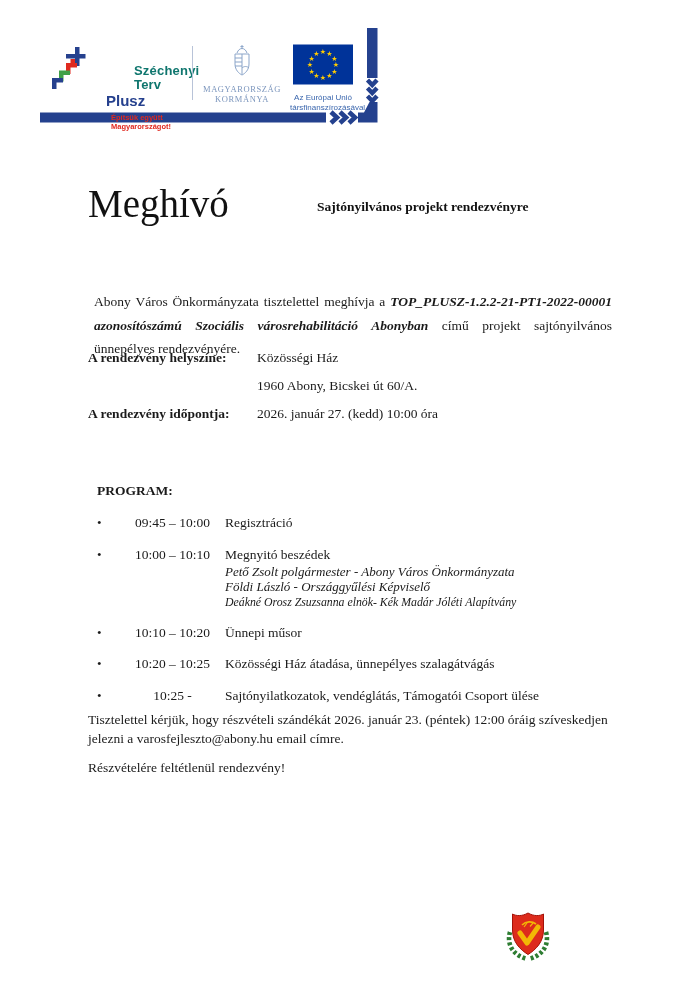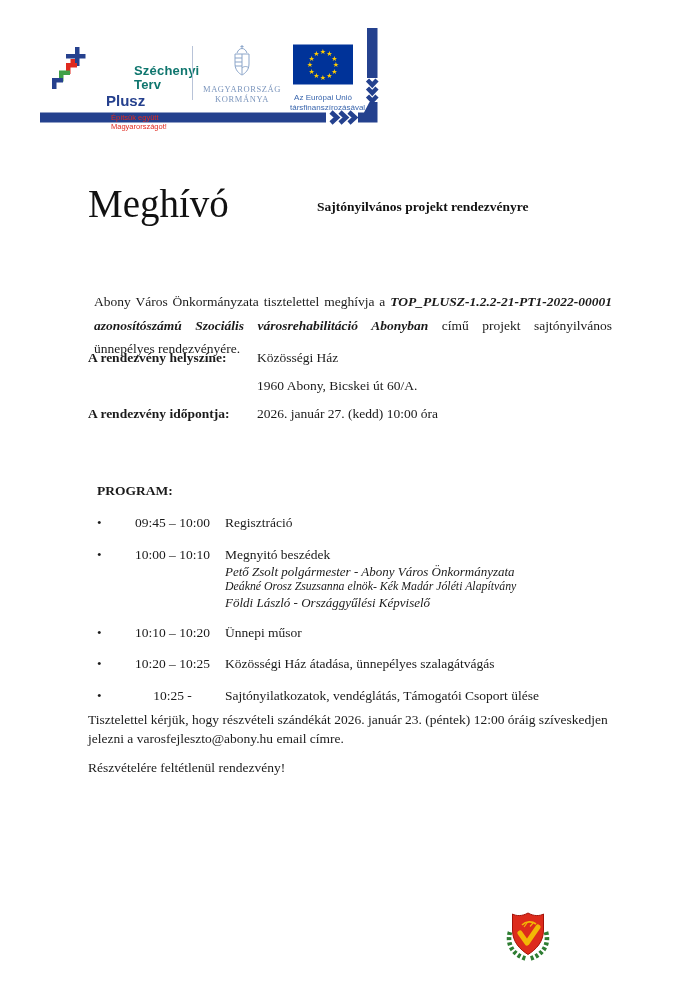--- a/index.html
+++ b/index.html
@@ -7,21 +7,21 @@
         font-family:"Liberation Serif",serif;color:#1a1a1a;}
 
   
   .hdr-graphic{position:absolute;left:0;top:0;}
   .logo-szechenyi{position:absolute;left:48px;top:42px;width:150px;height:62px;}
   .sz-symbol{position:absolute;left:2px;top:2px;}
   .sz-text{position:absolute;left:58px;top:22px;font-family:"Liberation Sans",sans-serif;}
   .sz-line1{font-size:13px;font-weight:bold;color:#0f766e;letter-spacing:.2px;line-height:14px;margin-left:28px;}
   .sz-line2{font-size:15px;font-weight:bold;color:#26418e;line-height:16px;display:inline-block;}
   .sz-tag{display:inline-block;vertical-align:top;margin-left:5px;margin-top:3px;}
-  .sz-tag div{font-size:7.5px;font-weight:normal;color:#e02a20;line-height:9px;}
+  .sz-tag div{font-size:7.5px;font-weight:bold;color:#e02a20;line-height:9px;}
   .hdr-divider{position:absolute;left:192px;top:46px;width:1px;height:54px;background:#b8c3d8;}
   .logo-gov{position:absolute;left:202px;top:44px;width:80px;text-align:center;}
   .gov-text{font-size:8.5px;color:#7c96bd;letter-spacing:.6px;line-height:10px;margin-top:2px;}
   .logo-eu{position:absolute;left:290px;top:44px;width:66px;text-align:center;}
   .eu-text{font-size:8px;color:#3a66ad;line-height:9.5px;margin-top:4px;font-family:"Liberation Sans",sans-serif;}
 
   
   .title{position:absolute;left:88px;top:183px;font-size:39px;font-weight:normal;
          margin:0;line-height:42px;color:#111;}
   .subtitle{position:absolute;left:317px;top:199px;font-size:13.5px;font-weight:bold;color:#111;}
@@ -159,22 +159,22 @@
       <span class="ptime">09:45 – 10:00</span>
       <div class="pdesc">Regisztráció</div>
     </div>
 
     <div class="prog-item">
       <span class="bullet">•</span>
       <span class="ptime">10:00 – 10:10</span>
       <div class="pdesc">
         <div>Megnyitó beszédek</div>
         <div class="sub">Pető Zsolt polgármester - Abony Város Önkormányzata</div>
+        <div class="sub">Földi László - Országgyűlési Képviselő</div>
         <div class="sub small">Deákné Orosz Zsuzsanna elnök- Kék Madár Jóléti Alapítvány</div>
-        <div class="sub">Földi László - Országgyűlési Képviselő</div>
       </div>
     </div>
 
     <div class="prog-item">
       <span class="bullet">•</span>
       <span class="ptime">10:10 – 10:20</span>
       <div class="pdesc">Ünnepi műsor</div>
     </div>
 
     <div class="prog-item">

